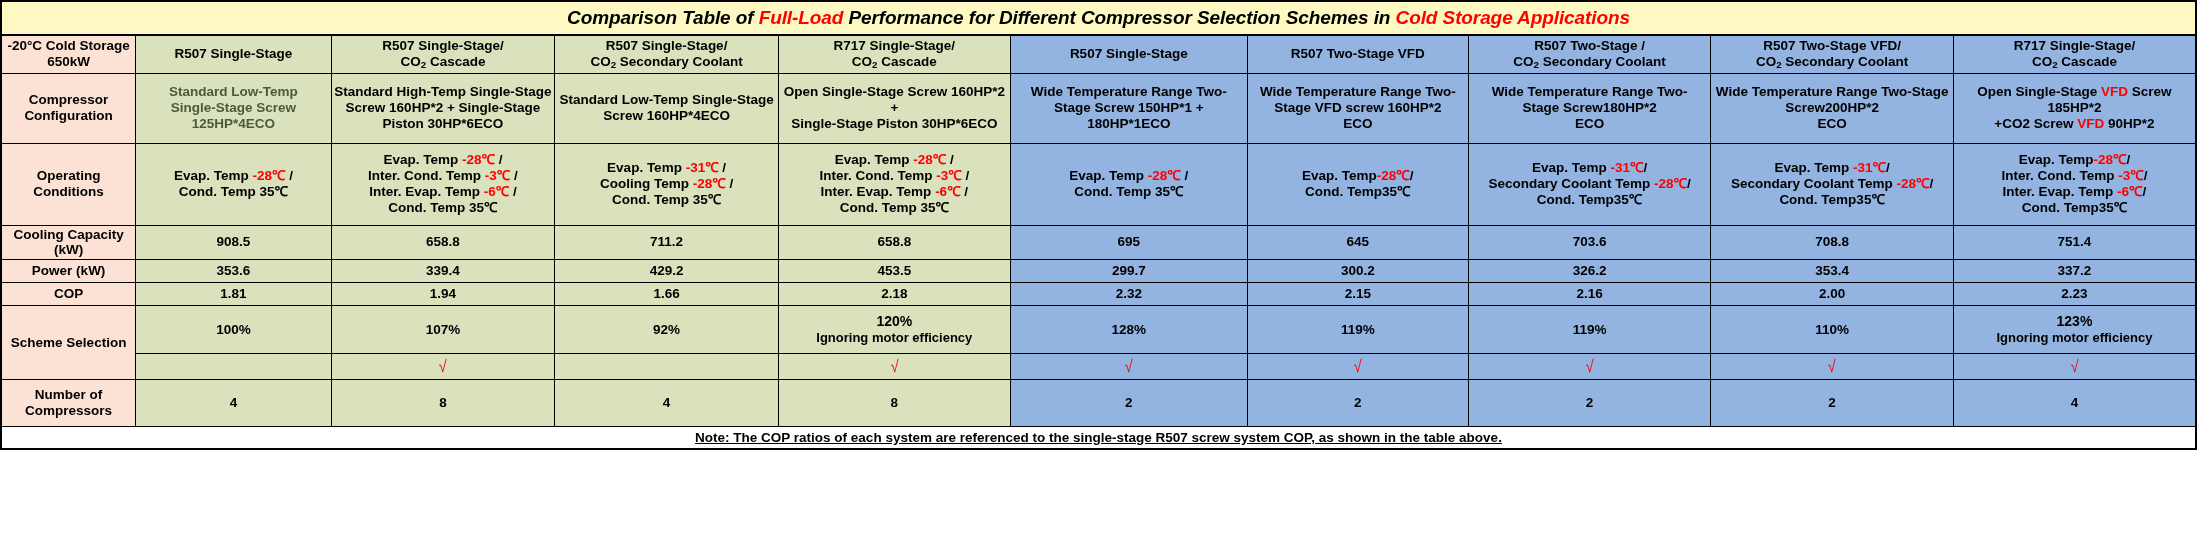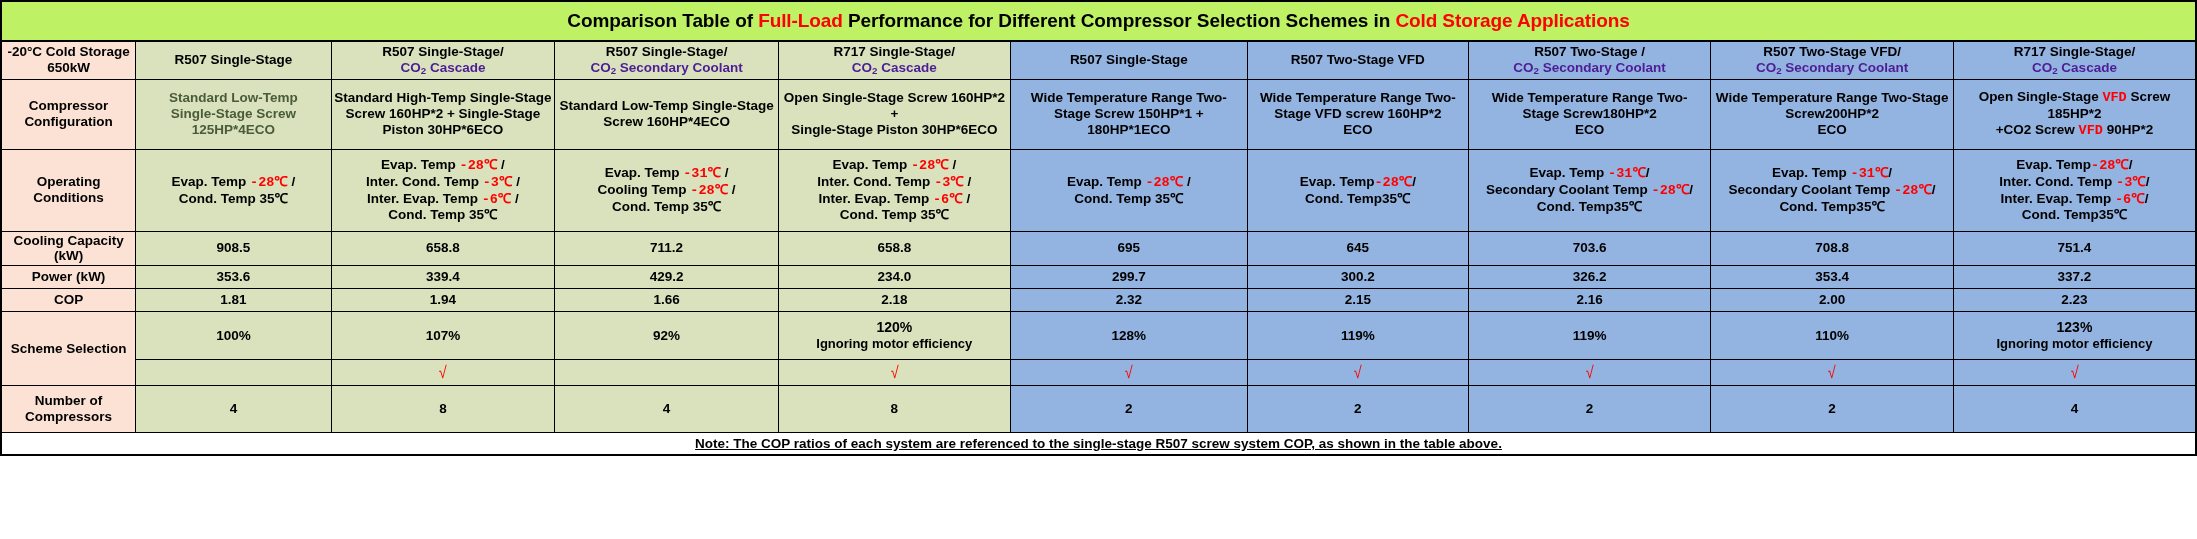--- a/index.html
+++ b/index.html
@@ -10,29 +10,30 @@
   }
   #page {
     width: 2197px;
     height: 539px;
     position: relative;
     box-sizing: border-box;
     background: #ffffff;
     overflow: hidden;
   }
   .title-bar {
-    height: 40px;
+    height: 34px;
     display: flex;
     align-items: center;
     justify-content: center;
     border-left: 2px solid #000;
     border-right: 2px solid #000;
     border-top: 2px solid #000;
     box-sizing: border-box;
-    background: #bef264;
+    background: #fef9c3;
+    font-style: italic;
   }
   .title-text {
     font-size: 19px;
     font-weight: bold;
     color: #000;
     letter-spacing: -0.1px;
     white-space: nowrap;
   }
   .title-text .hl { color: #ff0000; }
 
@@ -64,31 +65,31 @@
   col.c6 { width: 164px; }
   col.c7 { width: 180px; }
   col.c8 { width: 180px; }
   col.c9 { width: 180px; }
 
   .pink   { background: #fbe2d5; }
   .green  { background: #d9e2bd; }
   .blue   { background: #93b3e0; }
 
   .hdr { height: 38px; font-size: 14.5px; }
-  .hdr .sub { color: #4c1d95; display: block; }
+  .hdr .sub { color: #000000; display: block; }
   .rowlabel { font-size: 13.5px; }
 
   .r-config { height: 70px; padding-left: 44px; }
   .r-cond   { height: 82px; }
   .r-num    { height: 23px; }
   .r-scheme { height: 48px; }
   .r-check  { height: 26px; }
   .r-count  { height: 47px; }
 
-  .red { color: #ff0000; font-family: Liberation Mono, monospace; }
+  .red { color: #ff0000; }
   .grey { color: #4b5b3a; }
   .cfg { font-size: 13px; line-height: 1.22; }
   .cond { font-size: 13px; line-height: 1.25; }
   .big { font-size: 14px; text-align: right; }
 
   .check {
     color: #ff0000;
     font-size: 17px;
     font-weight: normal;
     line-height: 1;
@@ -270,21 +271,21 @@
         <td class="blue big">703.6</td>
         <td class="blue big">708.8</td>
         <td class="blue big">751.4</td>
       </tr>
 
       <tr class="r-num">
         <td class="pink rowlabel">Power (kW)</td>
         <td class="green big">353.6</td>
         <td class="green big">339.4</td>
         <td class="green big">429.2</td>
-        <td class="green big">234.0</td>
+        <td class="green big">453.5</td>
         <td class="blue big">299.7</td>
         <td class="blue big">300.2</td>
         <td class="blue big">326.2</td>
         <td class="blue big">353.4</td>
         <td class="blue big">337.2</td>
       </tr>
 
       <tr class="r-num">
         <td class="pink rowlabel">COP</td>
         <td class="green big">1.81</td>

